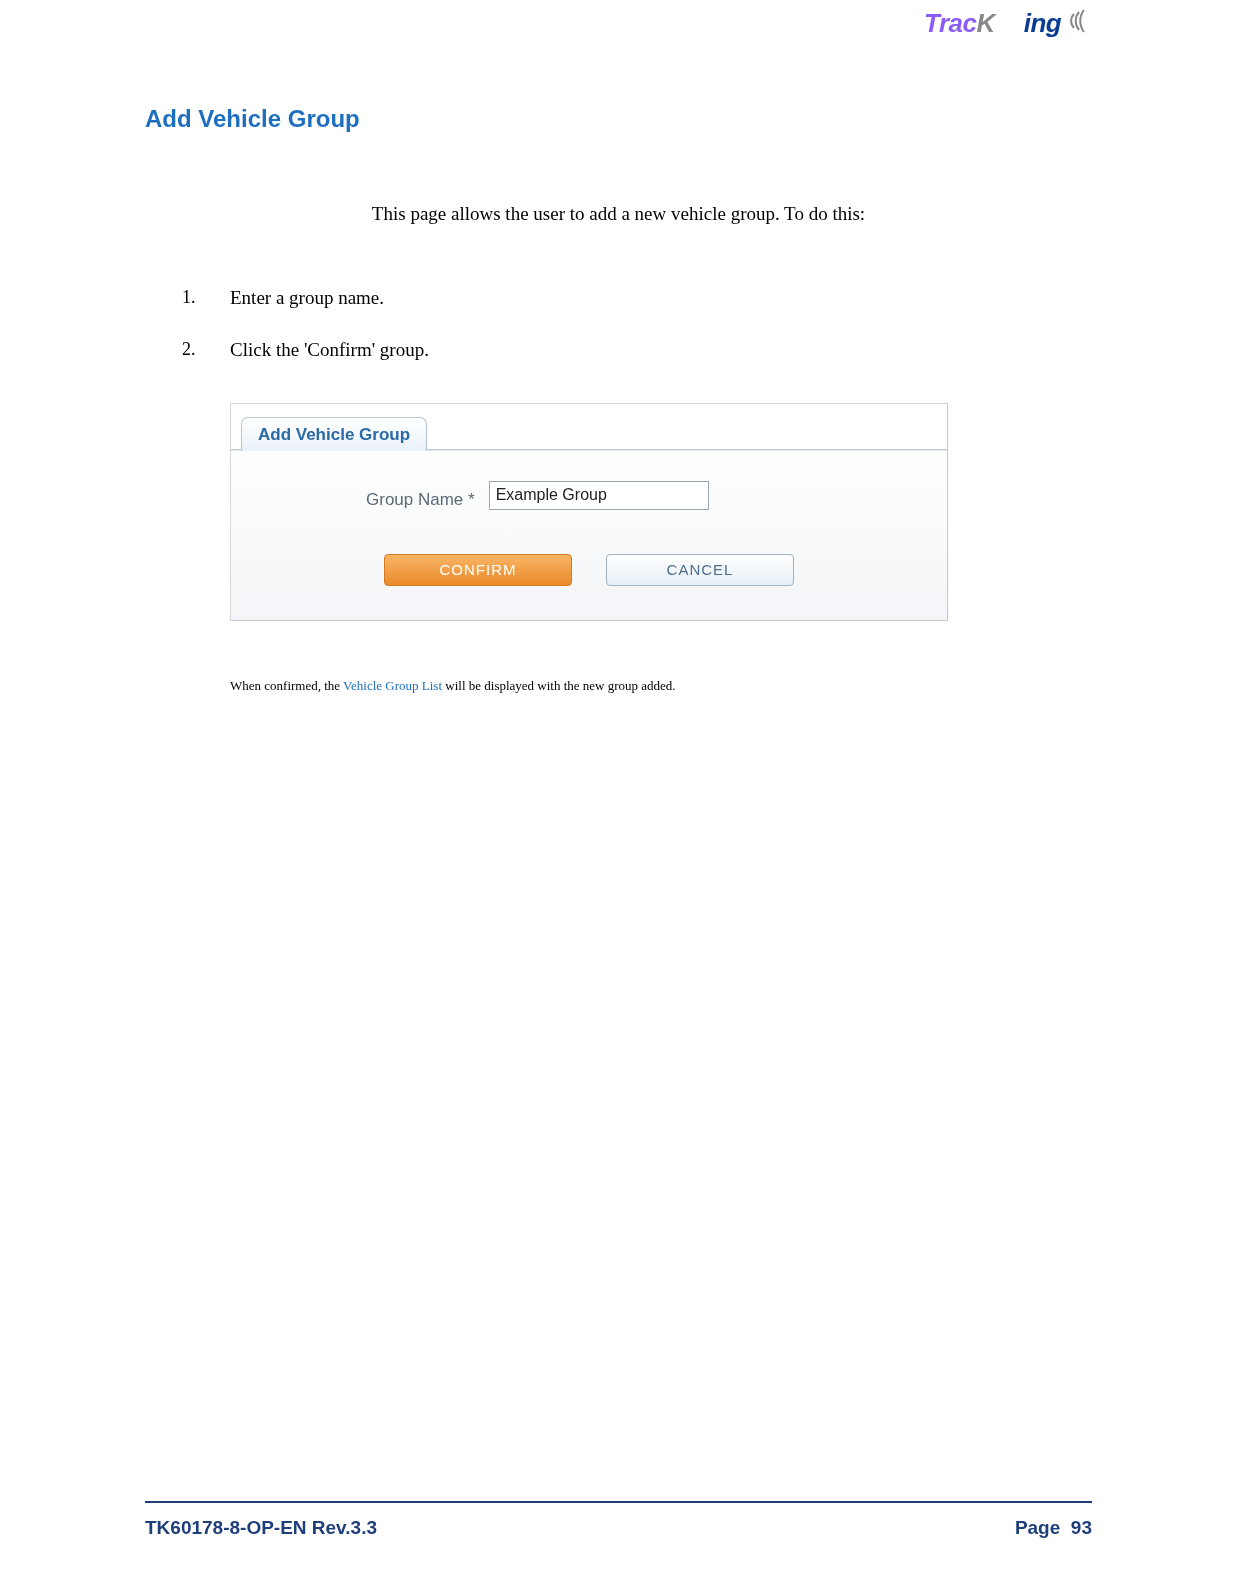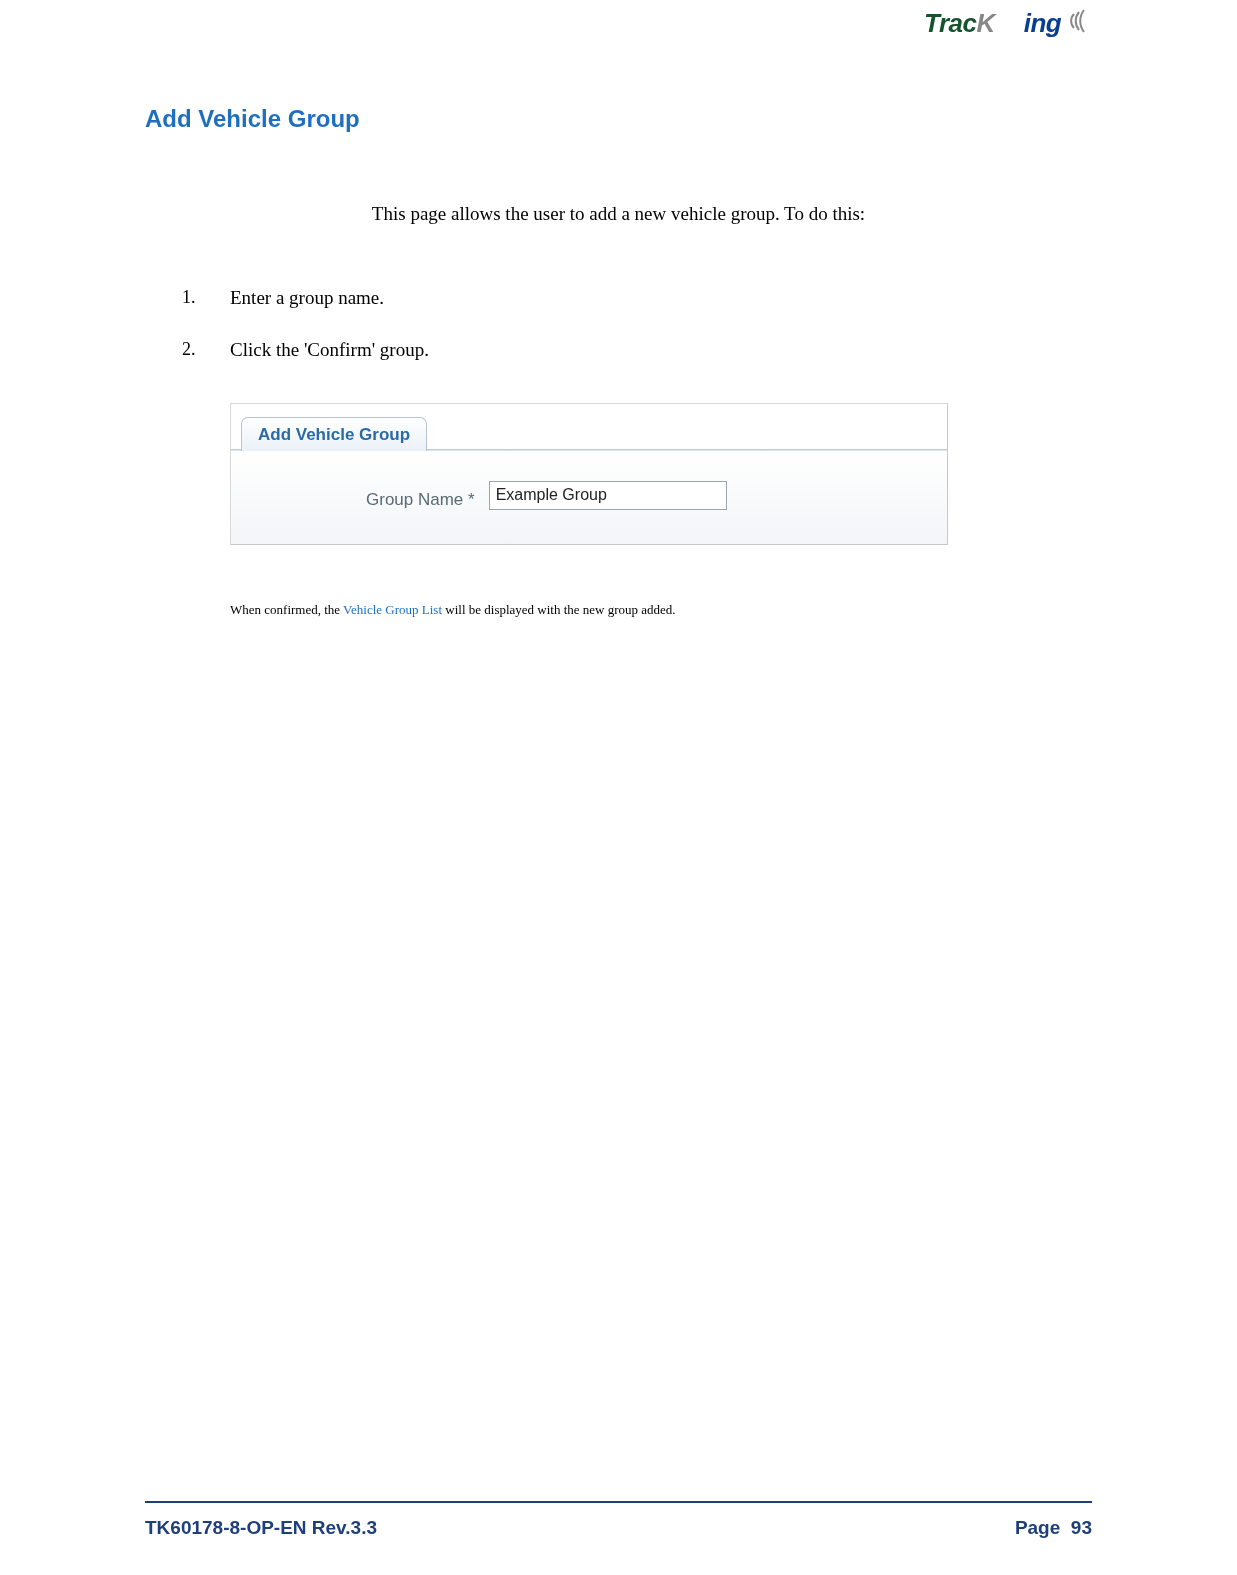--- a/index.html
+++ b/index.html
@@ -17,21 +17,21 @@
     .logo {
       position: absolute;
       top: 8px;
       right: 145px;
       font-family: Arial, Helvetica, sans-serif;
       font-size: 26px;
       font-weight: bold;
       font-style: italic;
       letter-spacing: -0.5px;
     }
-    .logo .trac { color: #14532d; }
+    .logo .trac { color: #8b5cf6; }
     .logo .k { color: #888; }
     .logo .ing { color: #0a3d91; margin-left: 29px; }
     .logo .waves {
       display: inline-block;
       vertical-align: top;
       margin-left: 2px;
     }
     .logo .waves svg { display: block; }
     .page-title {
       margin-top: 95px;
@@ -107,21 +107,21 @@
       align-items: flex-end;
       justify-content: flex-start;
       gap: 14px;
       padding-left: 115px;
     }
     .field-label {
       color: #5a6a78;
       font-size: 17px;
     }
     .field-input {
-      width: 238px;
+      width: 220px;
       height: 29px;
       border: 1px solid #98a6b2;
       background: #fff;
       font-family: Tahoma, Arial, sans-serif;
       font-size: 16px;
       padding: 2px 6px;
       color: #222;
     }
     .btn-row {
       display: flex;
@@ -206,20 +206,24 @@
   <div class="embedded">
     <div class="tab-row">
       <div class="tab">Add Vehicle Group</div>
     </div>
     <div class="tab-underline"></div>
     <div class="embedded-body">
       <div class="field-row">
         <span class="field-label">Group Name *</span>
         <input class="field-input" type="text" value="Example Group" style="">
       </div>
+      <div class="btn-row">
+        <div class="btn btn-confirm">CONFIRM</div>
+        <div class="btn btn-cancel">CANCEL</div>
+      </div>
     </div>
   </div>
 
   <p class="confirm-note">
     <span>When confirmed, the </span><span class="link">Vehicle Group List</span><span> will be displayed with the new group added.</span>
   </p>
 </div>
 
 <div class="footer-rule"></div>
 <div class="footer">

